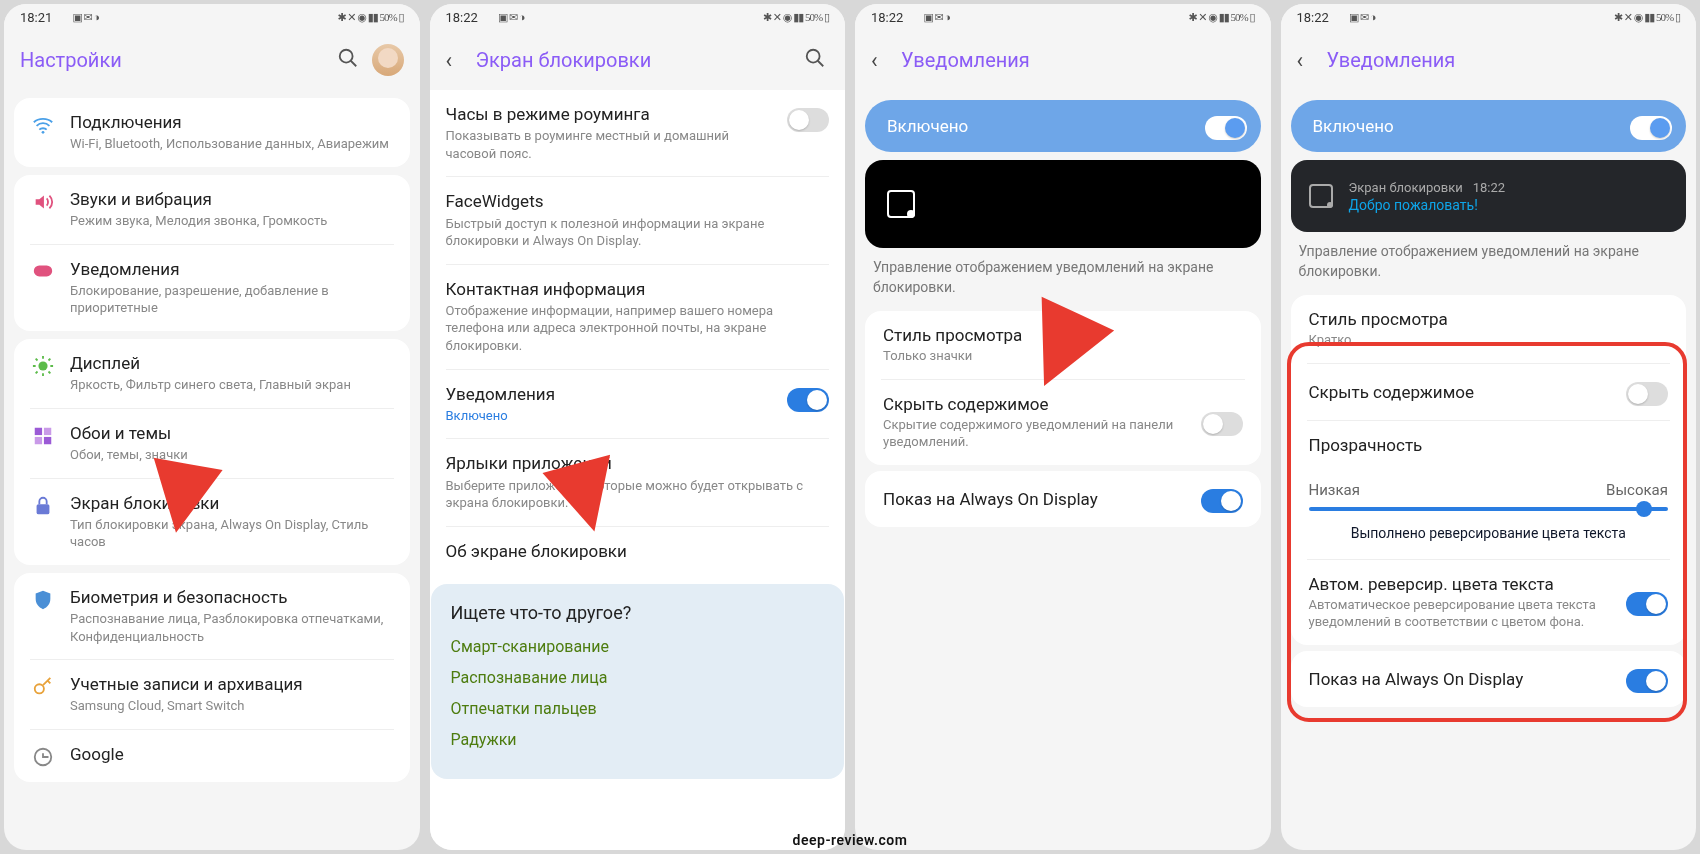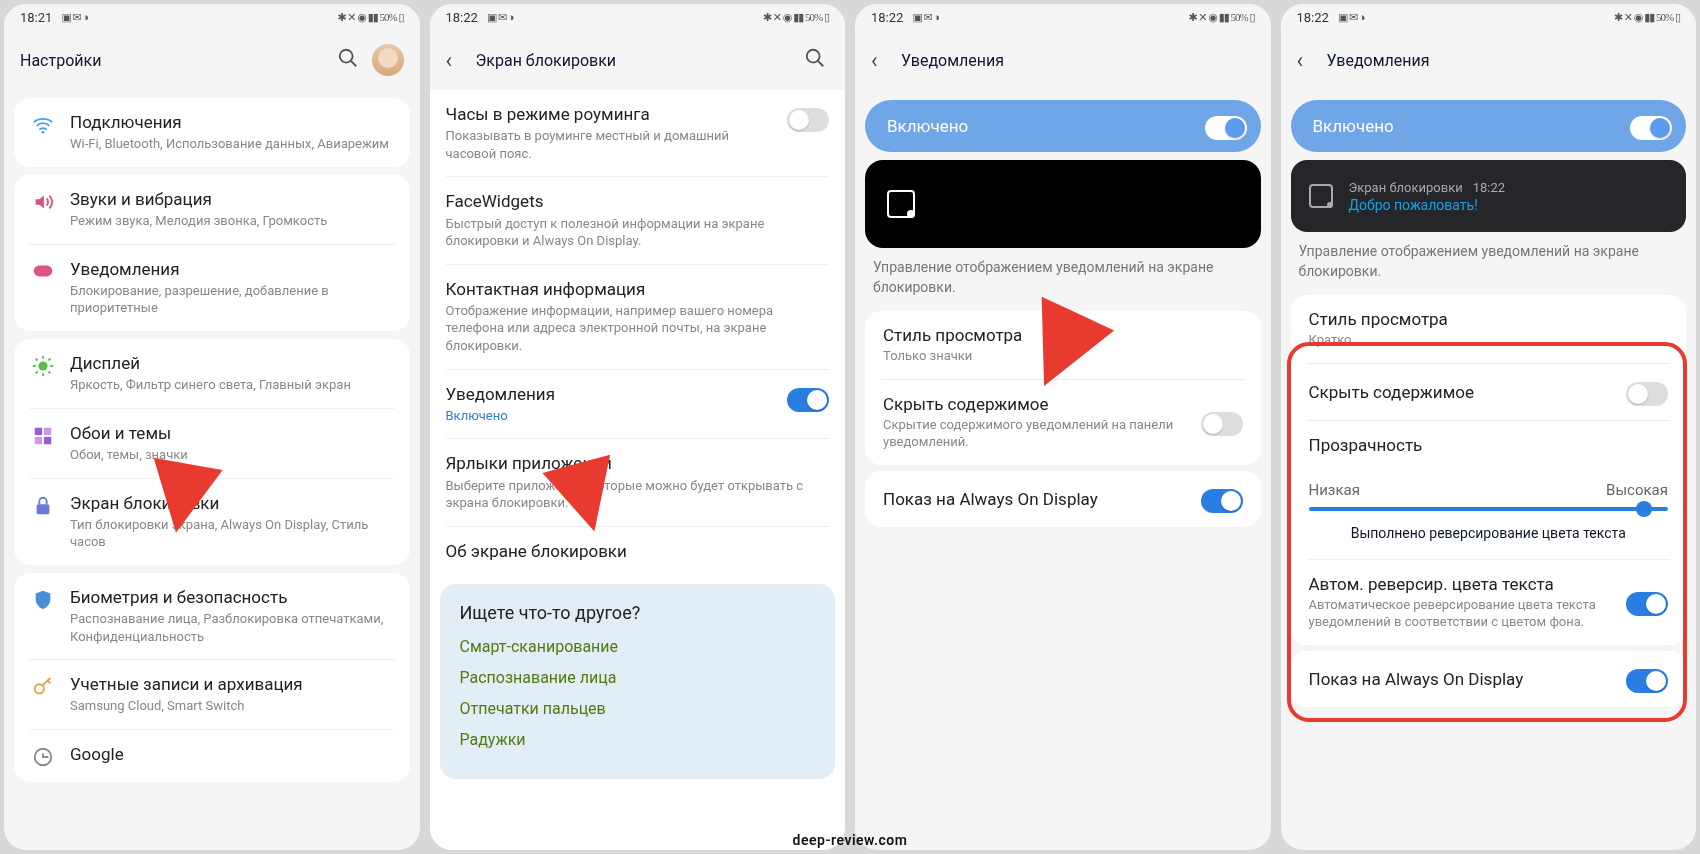--- a/index.html
+++ b/index.html
@@ -33,32 +33,32 @@
   .status-bar {
     height: 26px;
     display: flex;
     justify-content: space-between;
     align-items: center;
     padding: 0 16px;
     background: #f5f5f5;
     font-size: 13px;
     color: #333;
   }
-  .status-bar .left { display: flex; align-items: center; gap: 9px; }
+  .status-bar .left { display: flex; align-items: center; gap: 20px; }
   .status-bar .right { display: flex; align-items: center; gap: 2px; font-size: 11px; font-family: Liberation Serif, serif; }
   .header {
     display: flex;
     align-items: center;
     height: 60px;
     padding: 0 16px;
     background: #f5f5f5;
   }
   .header .title {
-    font-size: 16px;
-    color: #0f172a;
+    font-size: 20px;
+    color: #8b5cf6;
     flex: 1;
   }
   .header .back { width: 30px; font-size: 22px; color: #444; cursor:pointer;}
   .header .search { width: 28px; font-size: 20px; color: #555; text-align:center; cursor:pointer;}
   .avatar {
     width: 32px; height: 32px; border-radius: 50%;
     background: linear-gradient(180deg,#e8c9a8,#d8a878);
     margin-left: 10px;
     position:relative;
   }
@@ -112,21 +112,21 @@
     transition:left .1s;
   }
   .toggle.on { background:#2a7de1; }
   .toggle.on::after { left:20px; }
   .toggle.on.white { background:#fff; }
   .toggle.on.white::after { background:#5b9cf0; }
   
   .search-panel {
     background:#e3edf5;
     border-radius:16px;
-    margin:8px 10px;
+    margin:8px 1px;
     padding:18px 20px;
   }
   .search-panel .q { font-size:18px; color:#222; margin-bottom:14px;}
   .search-panel .link { font-size:16px; color:#4d7c0f; margin:12px 0;}
   
   .enabled-bar {
     background:#6ea6e8;
     border-radius:26px;
     margin:10px 10px 8px 10px;
     height:52px;

